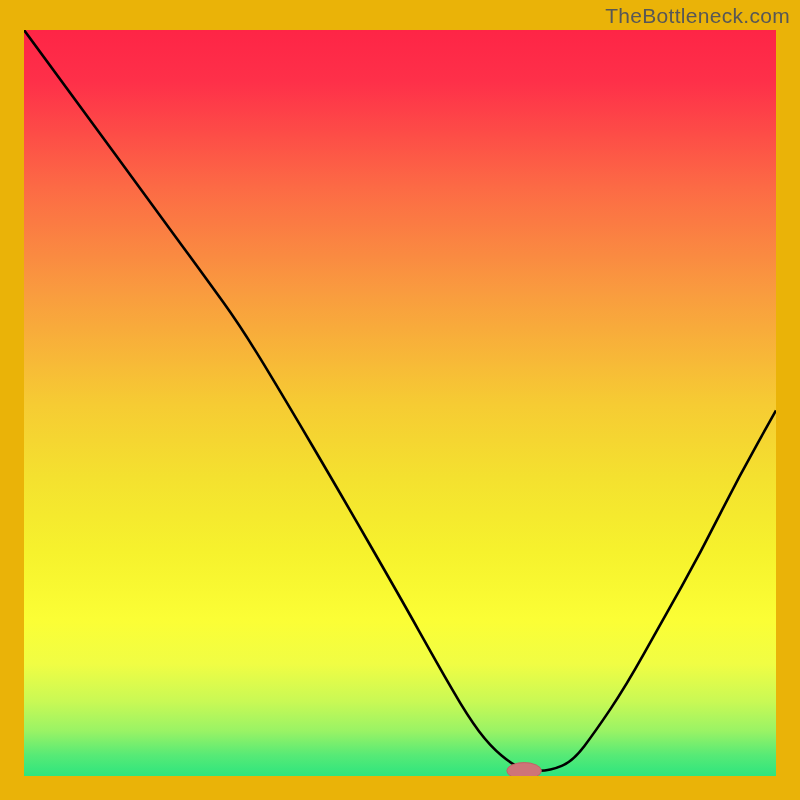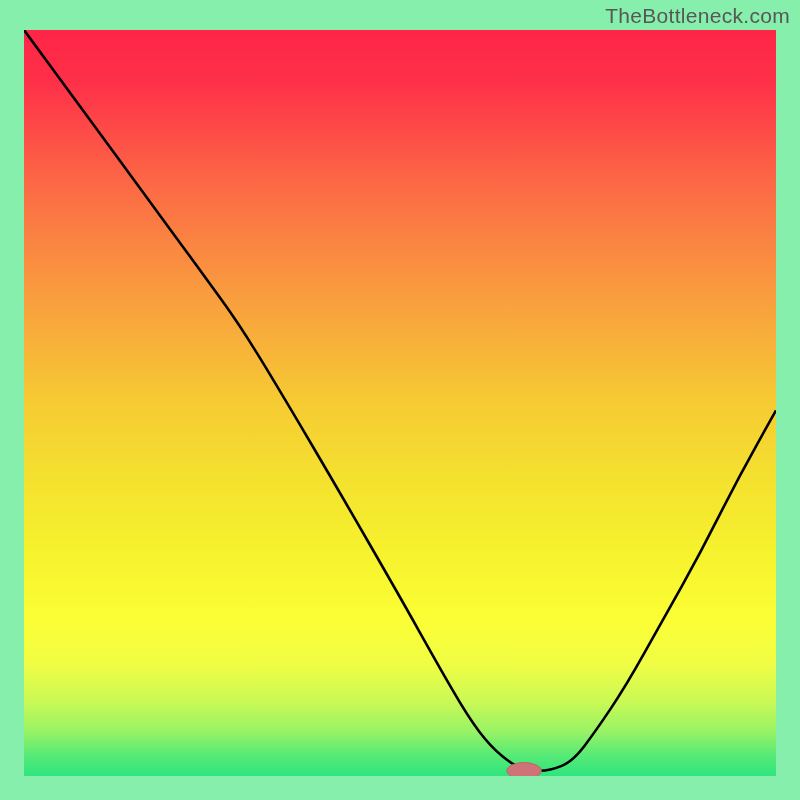--- a/index.html
+++ b/index.html
@@ -7,21 +7,21 @@
   padding: 0;
   width: 800px;
   height: 800px;
   background: #000;
   overflow: hidden;
 }
 .chart-container {
   position: relative;
   width: 800px;
   height: 800px;
-  background: #86efac;
+  background: #eab308;
 }
 .watermark {
   position: absolute;
   top: 4px;
   right: 10px;
   color: #575757;
   font-family: Arial, Helvetica, sans-serif;
   font-size: 21px;
   font-weight: 500;
   letter-spacing: 0.3px;

